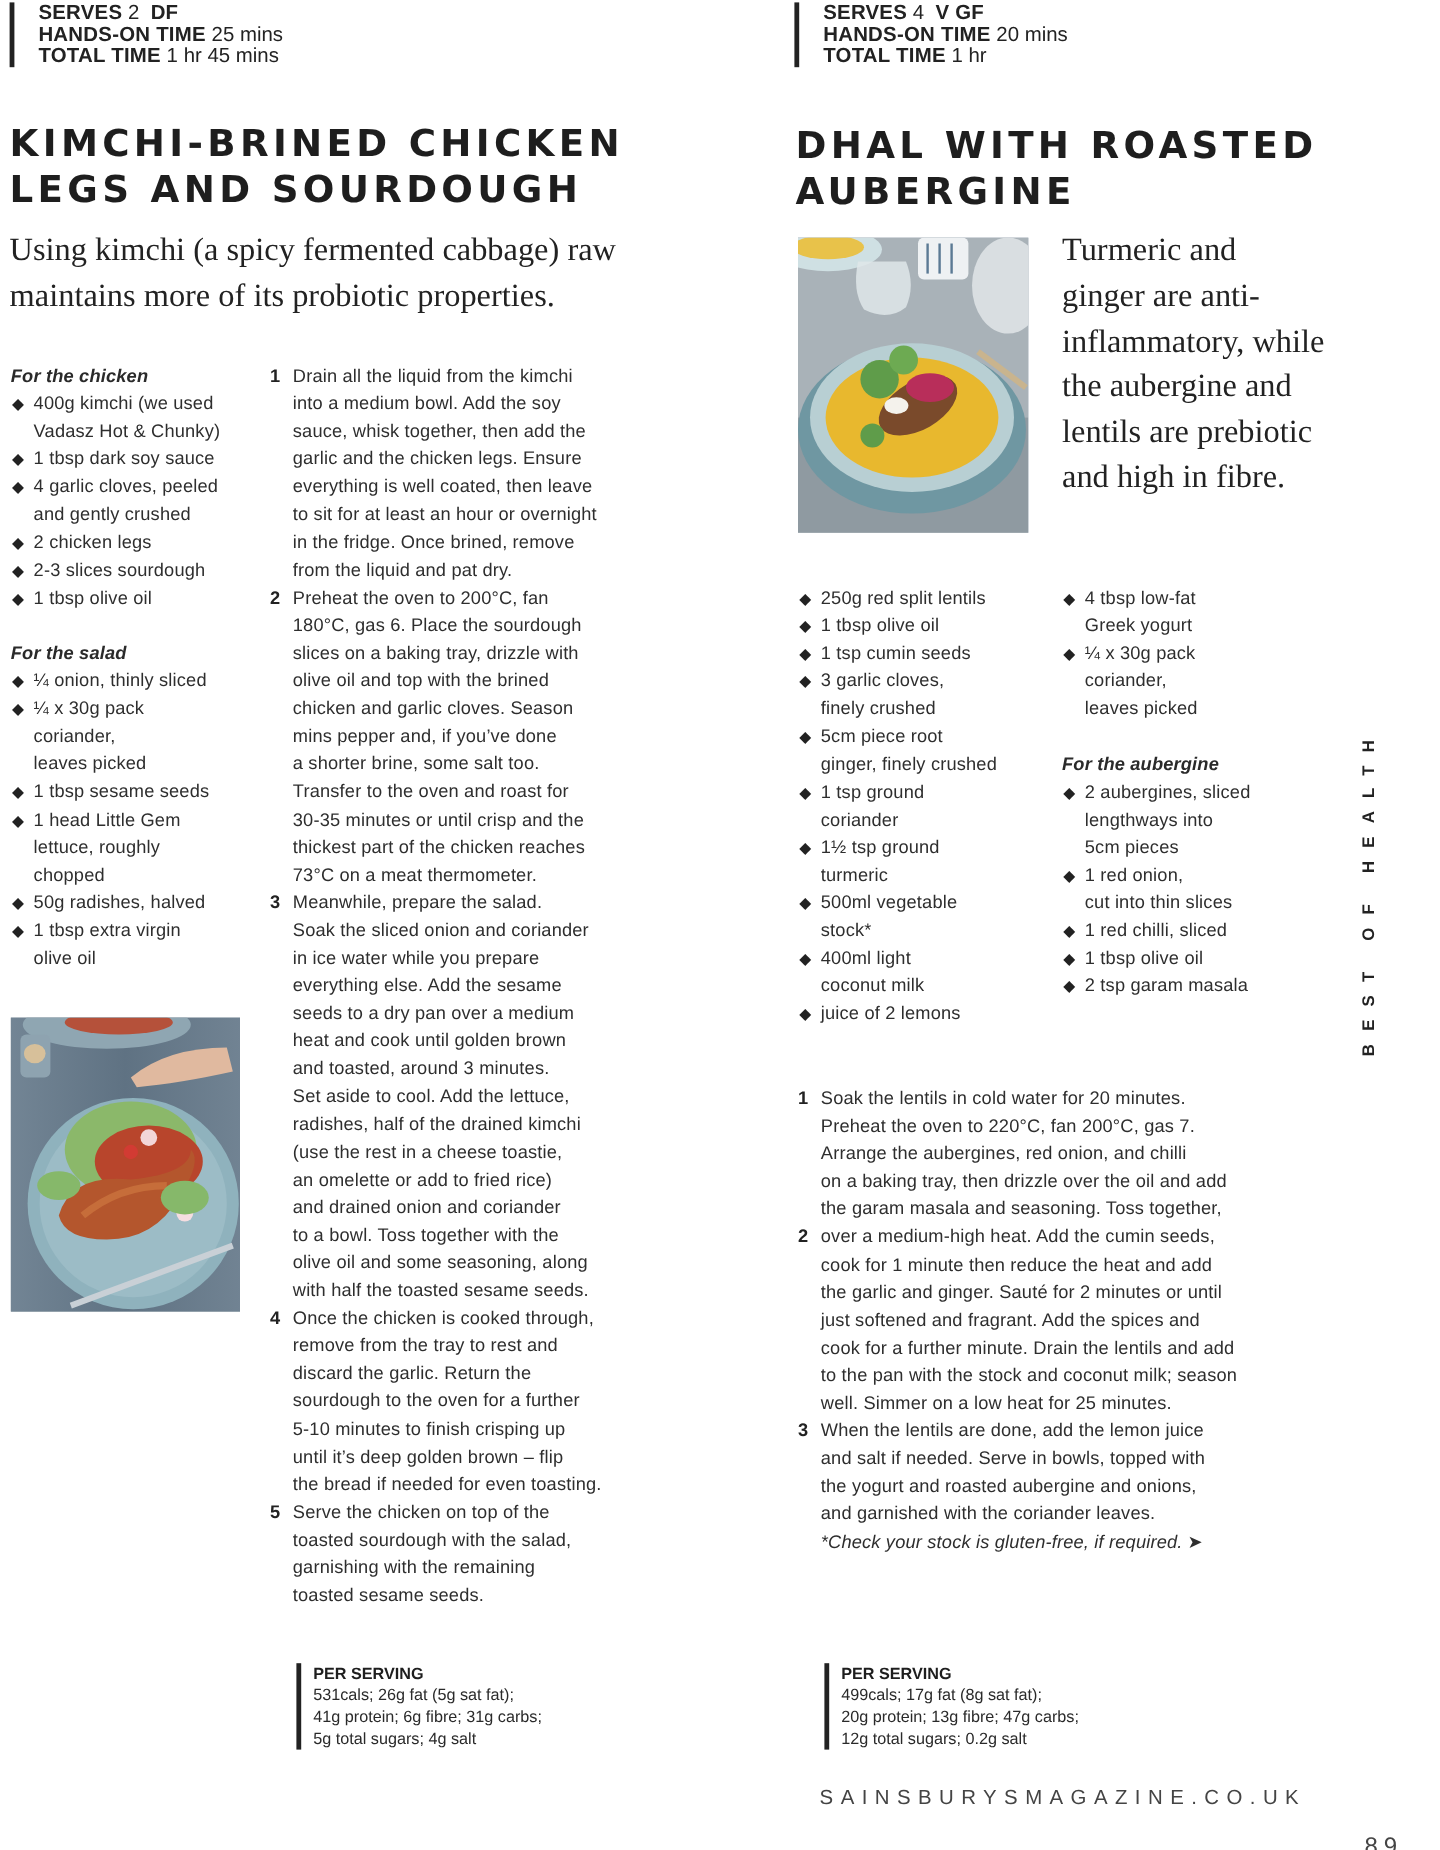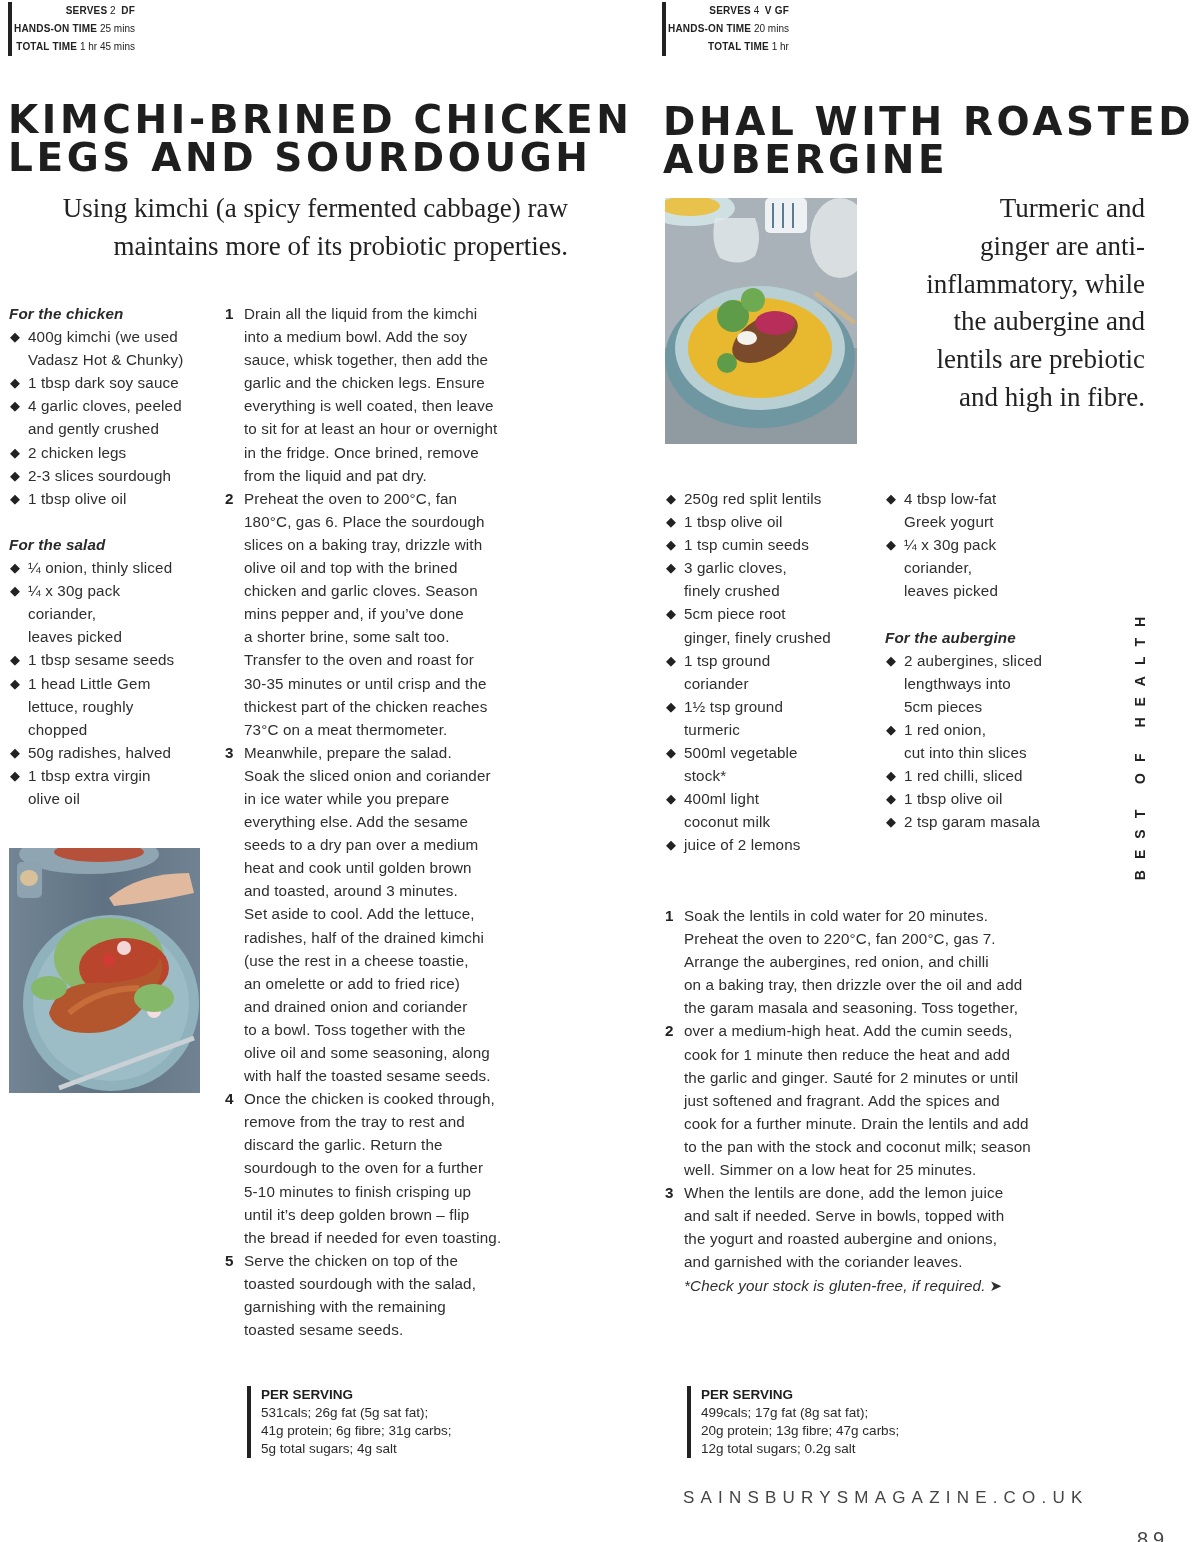--- a/index.html
+++ b/index.html
@@ -1,29 +1,29 @@
 <!DOCTYPE html>
 <html><head>
 <meta charset="utf-8">
 <style>
   * { box-sizing: border-box; margin: 0; padding: 0; }
   html, body { width: 1200px; height: 1542px; background: #ffffff; overflow: hidden; }
   body { position: relative; font-family: "Liberation Sans", "DejaVu Sans", sans-serif; color: #2b2b2b; }
 
-  .meta { position: absolute; top: 2px; border-left: 4px solid #222; padding-left: 2px; font-size: 10px; line-height: 18px; color: #222; text-align: right; }
+  .meta { position: absolute; top: 2px; border-left: 4px solid #222; padding-left: 20px; font-size: 17px; line-height: 18px; color: #222; }
   .meta b { font-weight: 700; letter-spacing: 0.2px; }
   .meta .val { font-weight: 400; }
   .meta-left { left: 8px; }
   .meta-right { left: 662px; }
 
-  .title { position: absolute; font-weight: 700; font-size: 39px; letter-spacing: 3.6px; line-height: 38px; color: #1e1e1e; font-family: "DejaVu Sans", "Liberation Sans", sans-serif; }
+  .title { position: absolute; font-weight: 700; font-size: 31px; letter-spacing: 3.6px; line-height: 38px; color: #1e1e1e; font-family: "DejaVu Sans", "Liberation Sans", sans-serif; }
   .title-left { left: 8px; top: 101px; }
   .title-right { left: 663px; top: 103px; }
 
-  .standfirst { position: absolute; font-family: "Liberation Serif", "DejaVu Serif", serif; color: #222; text-align: right; }
+  .standfirst { position: absolute; font-family: "Liberation Serif", "DejaVu Serif", serif; color: #222; }
   .standfirst-left { left: 8px; top: 190px; width: 560px; font-size: 27px; line-height: 37.5px; }
   .standfirst-right { left: 885px; top: 190px; width: 260px; font-size: 27px; line-height: 37.8px; }
 
   .photo { position: absolute; overflow: hidden; }
   .photo-chicken { left: 9px; top: 848px; width: 191px; height: 245px; background: #5e7382; }
   .photo-dhal { left: 665px; top: 198px; width: 192px; height: 246px; background: #9aa6ae; }
 
   .ing { position: absolute; font-size: 15.2px; line-height: 23.1px; color: #2e2e2e; letter-spacing: 0.15px; }
   .ing .head { font-style: italic; font-weight: 700; color: #2a2a2a; }
   .ing ul { list-style: none; }

